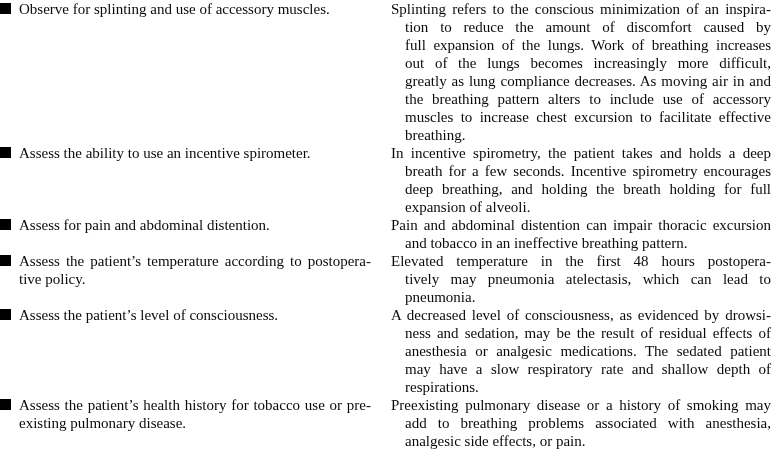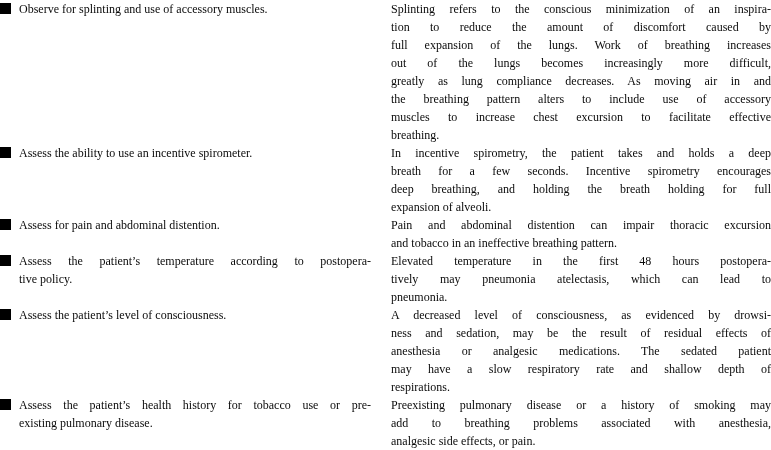--- a/index.html
+++ b/index.html
@@ -7,21 +7,21 @@
     padding: 0;
     background: #ffffff;
   }
   .page {
     position: relative;
     width: 771px;
     height: 450px;
     background: #ffffff;
     overflow: hidden;
     font-family: "Liberation Serif", "DejaVu Serif", serif;
-    font-size: 12px;
+    font-size: 15px;
     line-height: 18px;
     color: #0a0a0a;
   }
   .table {
     width: 771px;
   }
   .row {
     display: flex;
     align-items: flex-start;
   }
@@ -49,20 +49,21 @@
   .line {
     height: 18px;
     overflow: visible;
   }
   .just {
     text-align: justify;
     text-align-last: justify;
     text-justify: inter-word;
   }
   .indent {
+    margin-left: 14px;
   }
 </style>
 </head>
 <body>
 
 <div class="page">
   <div class="table">
   <div class="row">
     <div class="assessment-cell">
       <span class="bullet"></span>

